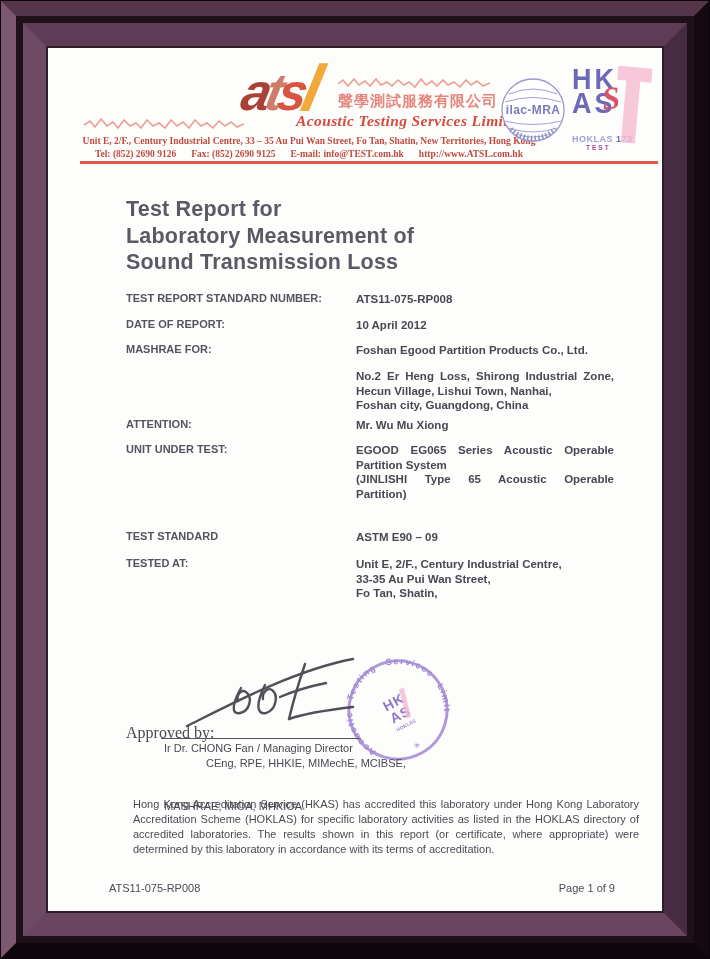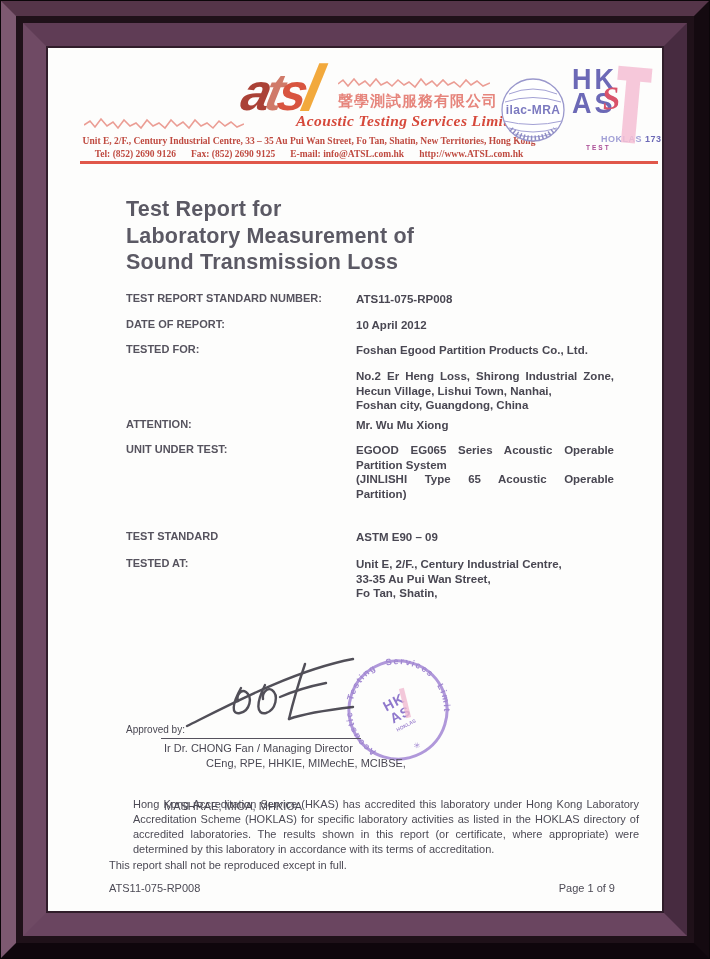--- a/index.html
+++ b/index.html
@@ -31,37 +31,37 @@
         font:bold 9.5px "Liberation Serif",serif;color:#bf4a40;white-space:nowrap;}
   .divider{left:32px;top:113px;width:578px;height:3px;background:#e0574a;}
   .ilac{left:452px;top:29px;}
   .hkas{left:524px;top:18px;width:92px;text-align:left;}
   .hkas-inner{position:relative;width:92px;height:62px;}
   .hkas-line{font:900 27px "Liberation Sans",sans-serif;color:#6c69b6;letter-spacing:3px;
              line-height:24px;transform:scaleY(1.1);transform-origin:top left;}
   .hkas-ribbon{position:absolute;left:36px;top:-2px;}
   .hkas-s{position:absolute;left:30px;top:14px;font:italic 900 32px "Liberation Serif",serif;
           color:#d9536a;transform:rotate(-6deg);}
-  .hoklas-row{margin-top:6px;font:900 9px "Liberation Sans",sans-serif;color:#a2a0d6;letter-spacing:.5px;margin-left:29px;}
+  .hoklas-row{margin-top:6px;font:900 9px "Liberation Sans",sans-serif;color:#a2a0d6;letter-spacing:.5px;}
   .hoklas-row .num{color:#6c69b6;}
   .hkas-test{font:bold 6.5px "Liberation Sans",sans-serif;color:#aa4d96;letter-spacing:2px;margin-left:14px;}
 
   
   .title{left:78px;top:148px;font-weight:bold;font-size:21.5px;line-height:26.5px;
          color:#5b5964;letter-spacing:.2px;}
 
   
   .frow{left:78px;width:488px;}
   .flabel{position:absolute;left:0;top:0;font-weight:bold;font-size:11px;color:#56535e;white-space:nowrap;}
   .fvalue{position:absolute;left:230px;top:0;width:258px;font-weight:bold;font-size:11.5px;
           color:#494752;line-height:14.5px;}
   .jl{text-align:justify;text-align-last:justify;}
 
   
-  .aplabel{left:78px;top:676px;font-size:10px;color:#4a4853;}
+  .aplabel{left:78px;top:676px;font-size:16px;color:#4a4853;font-family:Liberation Serif, serif;}
   .sigline{left:113px;top:690px;width:200px;border-top:1.6px solid #55525d;}
   .signame{left:116px;top:694px;font-size:11px;color:#4a4853;}
   .sigq1{left:116px;top:709px;font-size:11px;color:#4a4853;margin-left:42px;}
   .sigq2{left:116px;top:724px;font-size:11px;color:#4a4853;margin-top:28px;}
   .sigsvg{left:135px;top:604px;}
   .stamp{left:294px;top:606px;}
 
   
   .accred{left:61px;top:749px;width:506px;font-size:11px;line-height:15px;color:#4c4a55;
           text-align:justify;margin-left:24px;}
@@ -93,21 +93,21 @@
             <polyline class="wave" points="0,8 5,4 10,10 16,3 21,9 27,5 32,10 38,3 43,9 49,6 54,10 60,4 66,9 71,6 77,11 83,3 88,9 94,5 99,10 105,4 110,9 116,6 122,11 128,4 133,9 139,5 145,10 152,7"></polyline>
           </svg>
 
           <div class="abs cjk">聲學測試服務有限公司</div>
           <div class="abs script">Acoustic Testing Services Limited</div>
 
           <div class="abs addr">Unit E, 2/F., Century Industrial Centre, 33 – 35 Au Pui Wan Street, Fo Tan, Shatin, New Territories, Hong Kong</div>
           <div class="abs contacts">
             <span>Tel: (852) 2690 9126</span>
             <span>Fax: (852) 2690 9125</span>
-            <span>E-mail: info@ATSL.com.hk</span>
+            <span>E-mail: info@TEST.com.hk</span>
             <span>http://www.ATSL.com.hk</span>
           </div>
 
           <svg class="abs ilac" width="66" height="66" viewBox="0 0 66 66">
             <circle cx="33" cy="33" r="31" fill="#ffffff" stroke="#9a98cc" stroke-width="1.3"></circle>
             <path d="M9,17 Q33,7 57,17" fill="none" stroke="#a3a1d4" stroke-width="1"></path>
             <path d="M5,25 Q33,16 61,25" fill="none" stroke="#a3a1d4" stroke-width="1"></path>
             <path d="M4,44 Q33,51 62,44" fill="none" stroke="#a3a1d4" stroke-width="1"></path>
             <path d="M9,51 Q33,59 57,51" fill="none" stroke="#a3a1d4" stroke-width="1"></path>
             <path d="M15,57 Q33,63 51,57" fill="none" stroke="#a3a1d4" stroke-width="1"></path>
@@ -142,21 +142,21 @@
 
           <div class="abs frow" style="top:244px;">
             <div class="flabel">TEST REPORT STANDARD NUMBER:</div>
             <div class="fvalue">ATS11-075-RP008</div>
           </div>
           <div class="abs frow" style="top:270px;">
             <div class="flabel">DATE OF REPORT:</div>
             <div class="fvalue">10 April 2012</div>
           </div>
           <div class="abs frow" style="top:295px;">
-            <div class="flabel">TESTED FOR:</div>
+            <div class="flabel">MASHRAE FOR:</div>
             <div class="fvalue">Foshan Egood Partition Products Co., Ltd.</div>
           </div>
           <div class="abs frow" style="top:321px;">
             <div class="fvalue">
               <div class="jl">No.2 Er Heng Loss, Shirong Industrial Zone,</div>
               <div>Hecun Village, Lishui Town, Nanhai,</div>
               <div>Foshan city, Guangdong, China</div>
             </div>
           </div>
           <div class="abs frow" style="top:370px;">
@@ -211,21 +211,20 @@
             </g>
           </svg>
 
           <div class="abs aplabel">Approved by:</div>
           <div class="abs sigline"></div>
           <div class="abs signame">Ir Dr. CHONG Fan / Managing Director</div>
           <div class="abs sigq1">CEng, RPE, HHKIE, MIMechE, MCIBSE,</div>
           <div class="abs sigq2">MASHRAE, MIOA, MHKIOA</div>
 
           <div class="abs accred">Hong Kong Accreditation Service (HKAS) has accredited this laboratory under Hong Kong Laboratory Accreditation Scheme (HOKLAS) for specific laboratory activities as listed in the HOKLAS directory of accredited laboratories. The results shown in this report (or certificate, where appropriate) were determined by this laboratory in accordance with its terms of accreditation.</div>
-          <div class="abs repro">This report shall not be reproduced except in full.</div>
           <div class="abs bottomrow">
             <span>ATS11-075-RP008</span>
             <span>Page 1 of 9</span>
           </div>
 
         </div>
       </div>
     </div>
   </div>
 </div>

